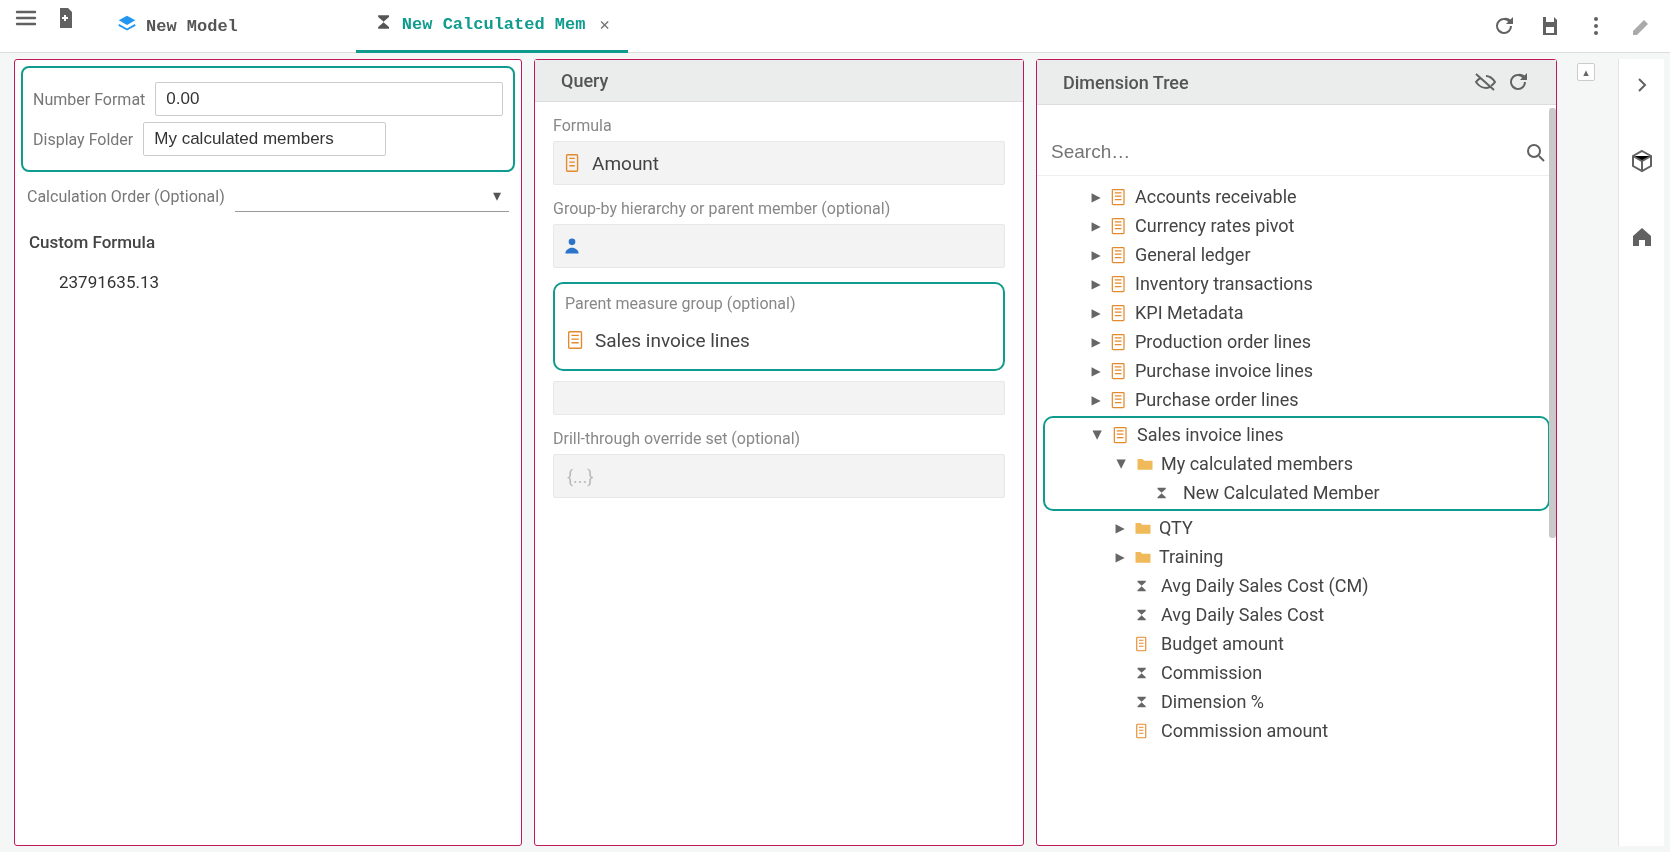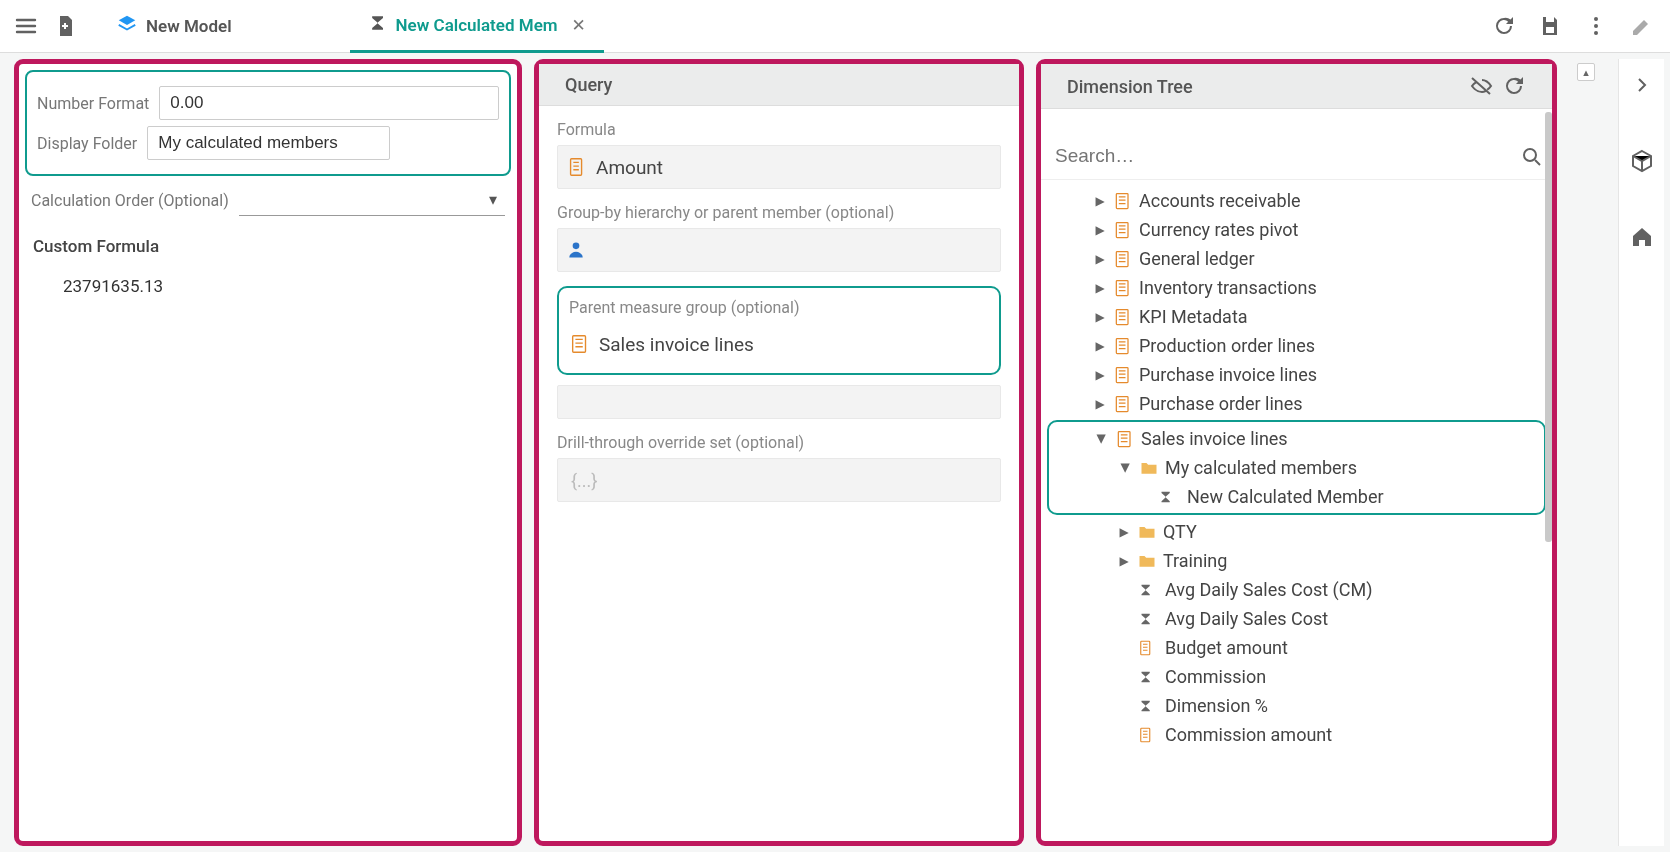--- a/index.html
+++ b/index.html
@@ -15,21 +15,21 @@
   
   .topbar {
     height: 53px;
     background: #fff;
     border-bottom: 1px solid #ddd;
     display: flex;
     align-items: center;
     padding: 0 8px;
     position: relative;
   }
-  .tb-left { display: flex; align-items: center; gap: 4px; }
+  .tb-left { display: flex; gap: 4px; font-family: Liberation Mono, monospace; }
   .tb-tabs { display: flex; align-items: stretch; margin-left: 10px; height: 53px; }
   .tab {
     display: flex; align-items: center; gap: 8px;
     padding: 0 18px; color: #555; cursor: pointer;
     font-size: 17px; font-weight: 600;
   }
   .tab.active {
     color: #0f9b8e;
     border-bottom: 3px solid #0f9b8e;
   }
@@ -43,21 +43,21 @@
   .blue-icon { color:#2196f3; }
 
   
   .workspace {
     display:flex; height: calc(852px - 53px);
     padding: 6px 6px 6px 14px;
     gap: 12px;
   }
 
   .panel {
-    background:#fff; border:5px solid #be185d; border-radius:9px;
+    background:#fff; border:1px solid #be185d; border-radius:3px;
     flex-shrink:0;
   }
   .panel-left { width:508px; }
   .panel-mid { width:490px; }
   .panel-right { width:521px; position:relative; }
 
   
   .box-green {
     border:2px solid #0f9b8e; border-radius:8px;
     padding:8px 10px; margin:6px;

